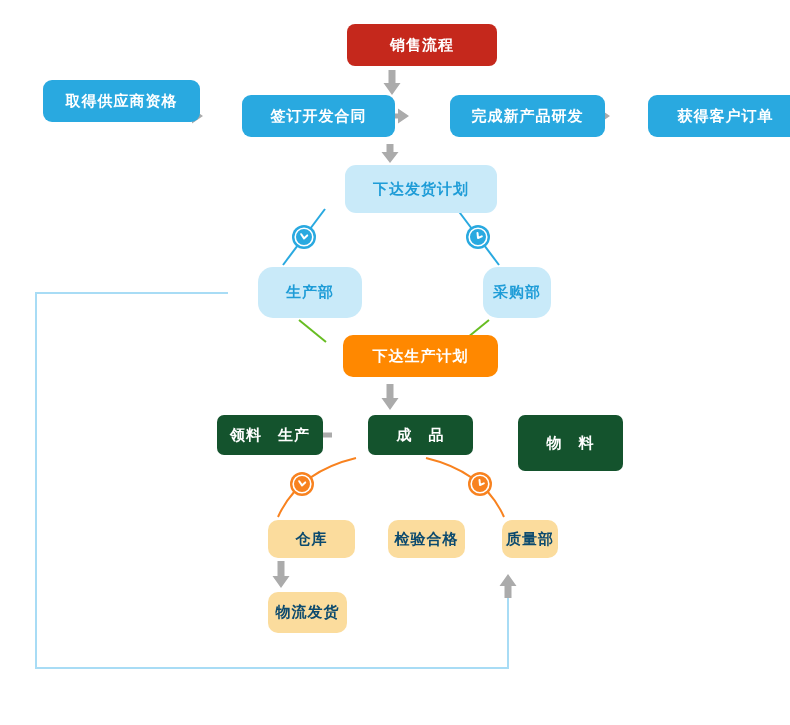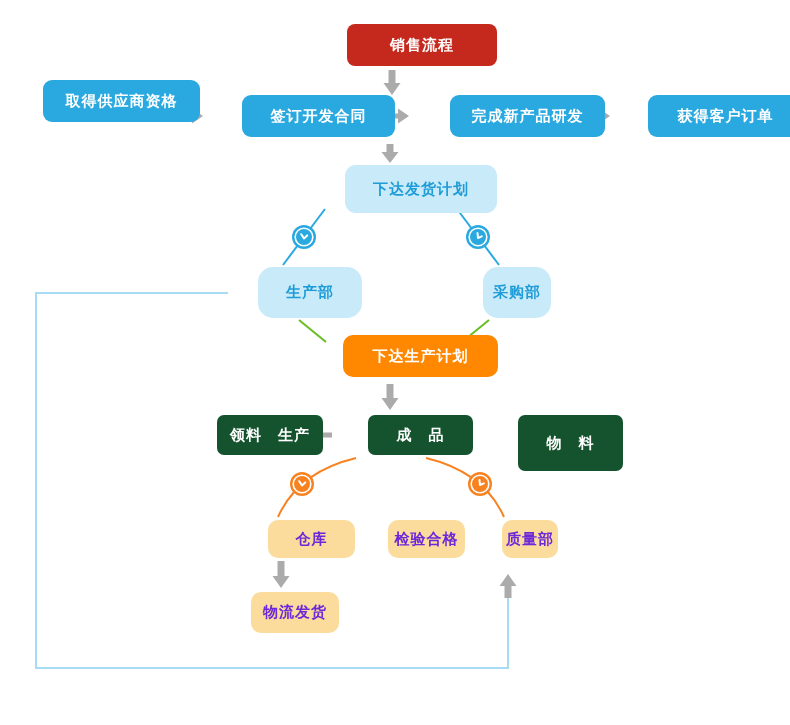--- a/index.html
+++ b/index.html
@@ -11,21 +11,21 @@
     display:flex;align-items:center;justify-content:center;
     font-weight:bold;font-size:15px;text-align:center;
     border-radius:9px;letter-spacing:1px;margin-left:30px;
   }
   .red{background:#c5281c;color:#ffffff;border-radius:8px;}
   .blue{background:#29a9e0;color:#ffffff;border-radius:9px;}
   .lightblue{background:#c9eaf9;color:#1e9cd7;border-radius:11px;}
   .dept{border-radius:15px;}
   .orange{background:#ff8800;color:#ffffff;border-radius:10px;}
   .green{background:#14532d;color:#ffffff;border-radius:7px;}
-  .tan{background:#fbdc9d;color:#6d28d9;border-radius:10px;font-size:15px;}
+  .tan{background:#fbdc9d;color:#0c4a6e;border-radius:10px;font-size:15px;}
 </style>
 </head>
 <body>
 
 <div class="canvas">
 
   <svg class="layer" width="790" height="725" viewBox="0 0 790 725">
 
     <path d="M228 293 L36 293 L36 668 L508 668 L508 597" fill="none" stroke="#a8dcf5" stroke-width="2"></path>
 
@@ -94,15 +94,15 @@
   <div class="node orange" style="left:313px;top:335px;width:155px;height:42px">下达生产计划</div>
 
   <div class="node green" style="left:187px;top:415px;width:106px;height:40px">领料　生产</div>
   <div class="node green" style="left:338px;top:415px;width:105px;height:40px">成　品</div>
   <div class="node green" style="left:488px;top:415px;width:105px;height:56px">物　料</div>
 
   <div class="node tan" style="left:238px;top:520px;width:87px;height:38px">仓库</div>
   <div class="node tan" style="left:358px;top:520px;width:77px;height:38px">检验合格</div>
   <div class="node tan" style="left:472px;top:520px;width:56px;height:38px">质量部</div>
 
-  <div class="node tan" style="left:221px;top:592px;width:88px;height:41px">物流发货</div>
+  <div class="node tan" style="left:238px;top:592px;width:79px;height:41px">物流发货</div>
 
 </div>
 
 </body></html>

